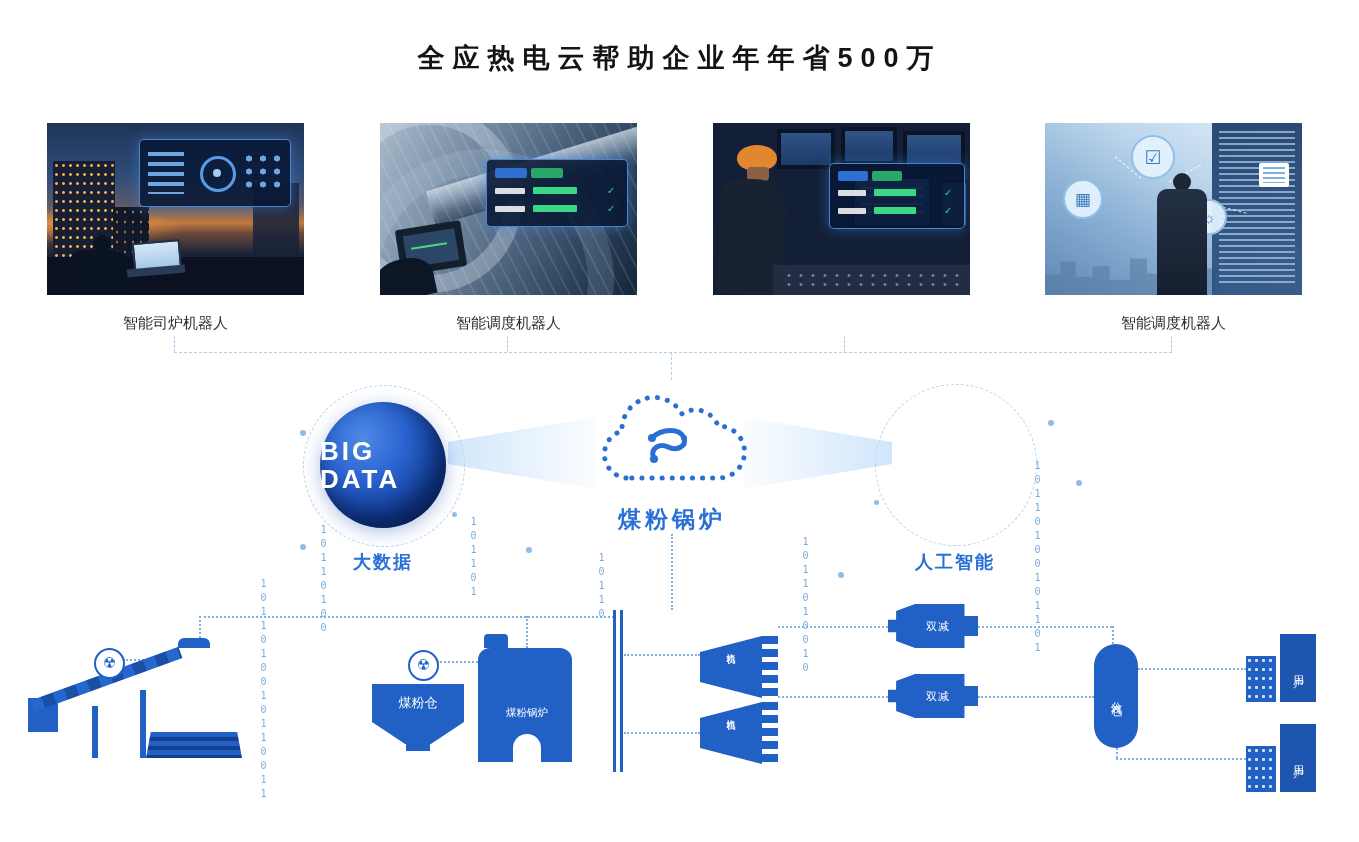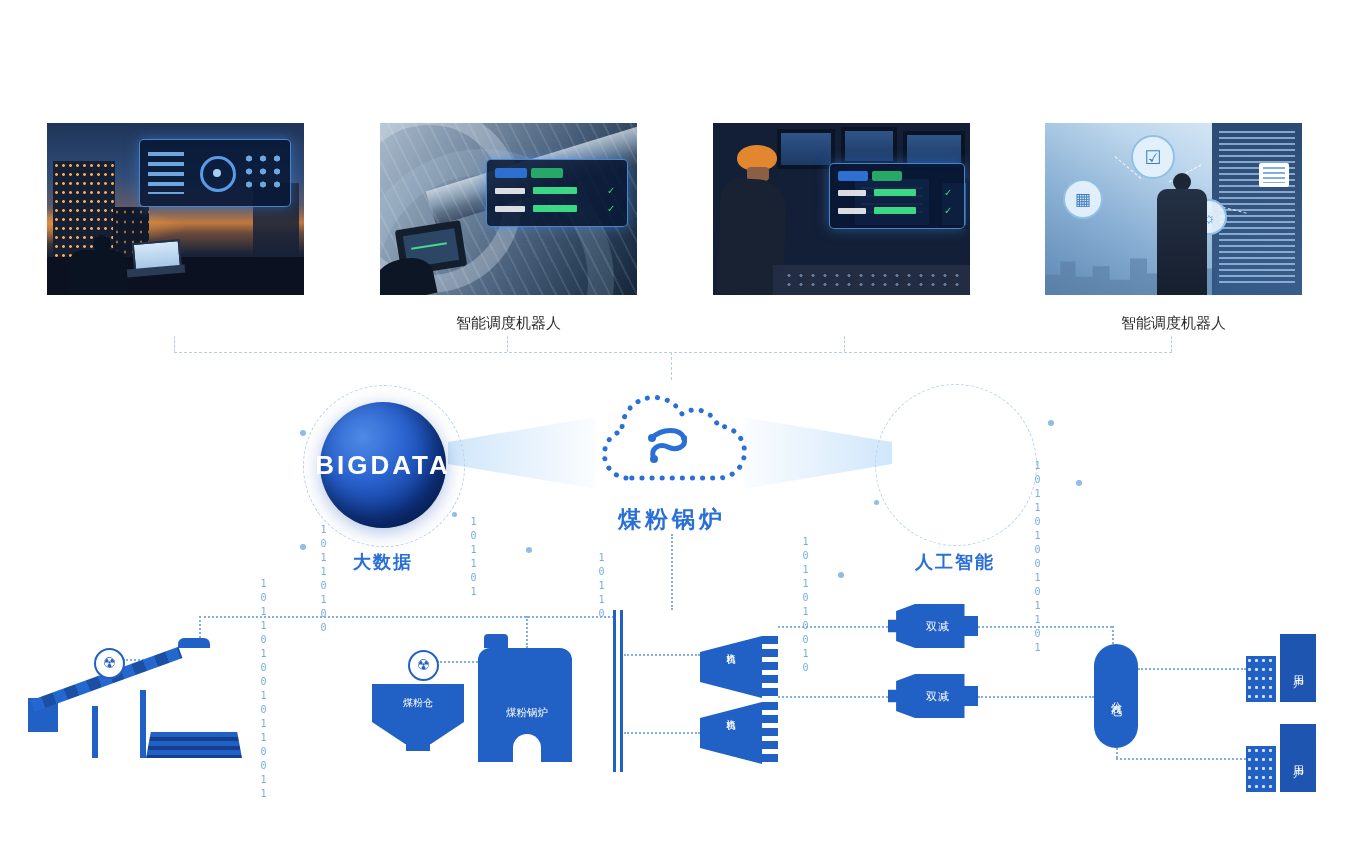--- a/index.html
+++ b/index.html
@@ -119,21 +119,21 @@
   .beam-l{left:448px;background:linear-gradient(90deg,rgba(150,200,245,.45),rgba(150,200,245,.04));
           clip-path:polygon(0 36%,100% 4%,100% 96%,0 64%);}
   .beam-r{left:744px;background:linear-gradient(270deg,rgba(150,200,245,.45),rgba(150,200,245,.04));
           clip-path:polygon(0 4%,100% 36%,100% 64%,0 96%);}
   .ring{position:absolute;border:1px dashed #b6d2ef;border-radius:50%;}
   .ring-bd{left:303px;top:385px;width:160px;height:160px;}
   .ring-ai{left:875px;top:384px;width:160px;height:160px;}
   .sphere{position:absolute;width:126px;height:126px;border-radius:50%;color:#fff;
           background:radial-gradient(circle at 34% 28%,#4e8ae6 0%,#2a63cf 35%,#123c96 68%,#0a2a6e 100%);
           box-shadow:inset -8px -12px 24px rgba(4,16,48,.6),0 4px 18px rgba(30,80,180,.35);
-          display:flex;align-items:center;justify-content:center;}
+          display:flex;flex-direction:column;justify-content:center;}
   .sp-bd{left:320px;top:402px;}
   .sp-ai{left:892px;top:401px;}
   .bd-w{font-size:26px;font-weight:700;letter-spacing:3px;line-height:1.08;}
   .ai-w{font-size:46px;font-weight:700;letter-spacing:1px;}
   .plat-label{position:absolute;text-align:center;color:#2a6fd6;font-weight:700;font-size:18px;letter-spacing:2px;}
   .lbl-bd{left:320px;top:550px;width:126px;}
   .lbl-ai{left:880px;top:550px;width:150px;}
   .cloud{position:absolute;left:592px;top:386px;}
   .cloud-label{position:absolute;left:560px;top:504px;width:224px;text-align:center;
                color:#2a6fd6;font-weight:700;font-size:23px;letter-spacing:4px;}
@@ -167,21 +167,21 @@
             clip-path:polygon(5% 0,95% 0,100% 100%,0 100%);}
   .b1-label{left:0;top:58px;width:84px;font-size:9.5px;}
 
   .rad{position:absolute;width:27px;height:27px;border-radius:50%;background:#fff;border:2px solid #2160c4;
        color:#2160c4;font-size:15px;line-height:25px;text-align:center;}
   .rad1{left:94px;top:648px;} .rad2{left:408px;top:650px;}
 
   .hop-top{left:372px;top:684px;width:92px;height:38px;display:flex;align-items:center;justify-content:center;}
   .hop-funnel{left:372px;top:722px;width:92px;height:22px;clip-path:polygon(0 0,100% 0,64% 100%,36% 100%);}
   .hop-stem{left:406px;top:744px;width:24px;height:7px;}
-  .hop-label{position:static;font-size:10px;color:#fff;}
+  .hop-label{position:static;font-size:13px;color:#fff;}
 
   .b2-notch{left:484px;top:634px;width:24px;height:14px;border-radius:4px 4px 0 0;}
   .b2-body{left:478px;top:648px;width:94px;height:114px;border-radius:12px 12px 0 0;}
   .b2-label{left:0;top:58px;width:98px;font-size:10.5px;}
   .b2-arch{left:35px;top:86px;width:28px;height:28px;background:#fff;border-radius:14px 14px 0 0;position:absolute;}
 
   .turb{clip-path:polygon(0 26%,100% 0,100% 100%,0 74%);width:62px;height:62px;}
   .t1{left:700px;top:636px;} .t2{left:700px;top:702px;}
   .comb{position:absolute;width:16px;height:62px;
         background:repeating-linear-gradient(180deg,#2160c4 0 8px,transparent 8px 13px);}
@@ -220,20 +220,21 @@
   .c-h11{left:1116px;top:758px;width:130px;}
   .c-v12{left:671px;top:534px;height:76px;}
   .c-rad1{left:123px;top:659px;width:29px;}
   .c-rad2{left:437px;top:661px;width:41px;}
 </style>
 </head>
 <body>
 
 <div class="canvas">
 
+  <h1 class="title">全应热电云帮助企业年年省500万</h1>
 
   <div class="photo px1">
     <div class="abs p1-sky"></div>
     <div class="abs p1-glow"></div>
     <div class="abs p1-bldg1"></div>
     <div class="abs p1-bldg2"></div>
     <div class="abs p1-bldg3"></div>
     <div class="abs p1-ground"></div>
     <div class="abs p1-phead"></div>
     <div class="abs p1-pbody"></div>
@@ -315,20 +316,21 @@
       </div>
     <div class="abs p4-icon p4-i3">
         <span>☼</span>
       </div>
     <div class="abs p4-doc"></div>
     <div class="abs p4-doclines"></div>
     <div class="abs p4-head"></div>
     <div class="abs p4-body"></div>
   </div>
 
+  <div class="caption cx1">智能司炉机器人</div>
   <div class="caption cx2">智能调度机器人</div>
   <div class="caption cx4">智能调度机器人</div>
 
   <div class="dv-thin tc-v1"></div>
   <div class="dv-thin tc-v2"></div>
   <div class="dv-thin tc-v3"></div>
   <div class="dv-thin tc-v4"></div>
   <div class="dh-thin tc-h"></div>
   <div class="dv-thin tc-vc"></div>
 

